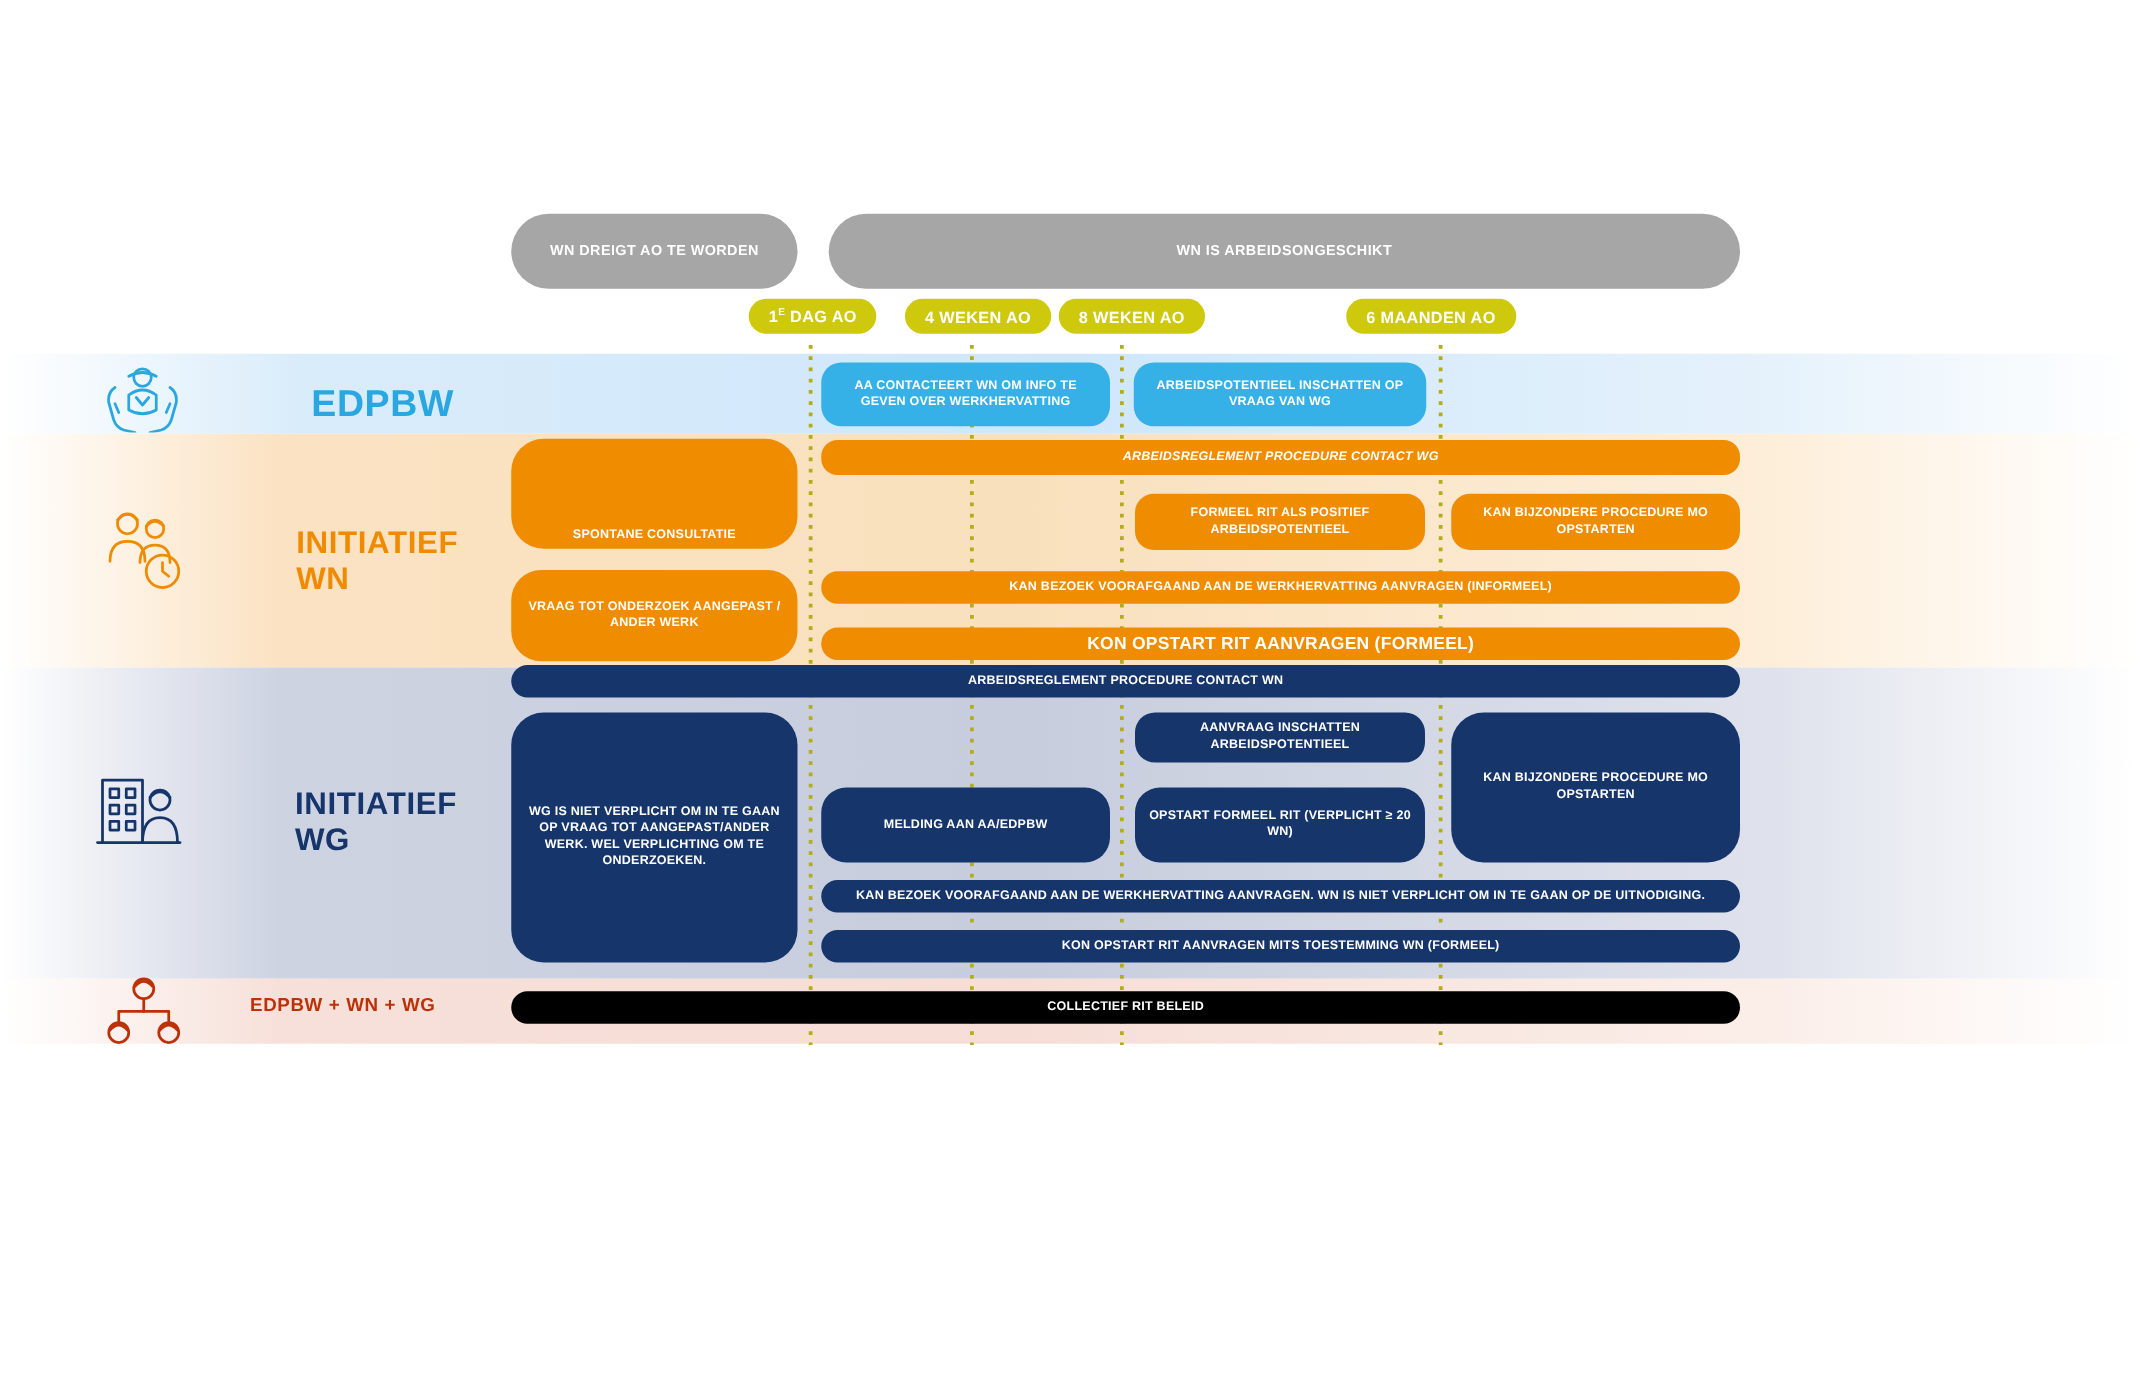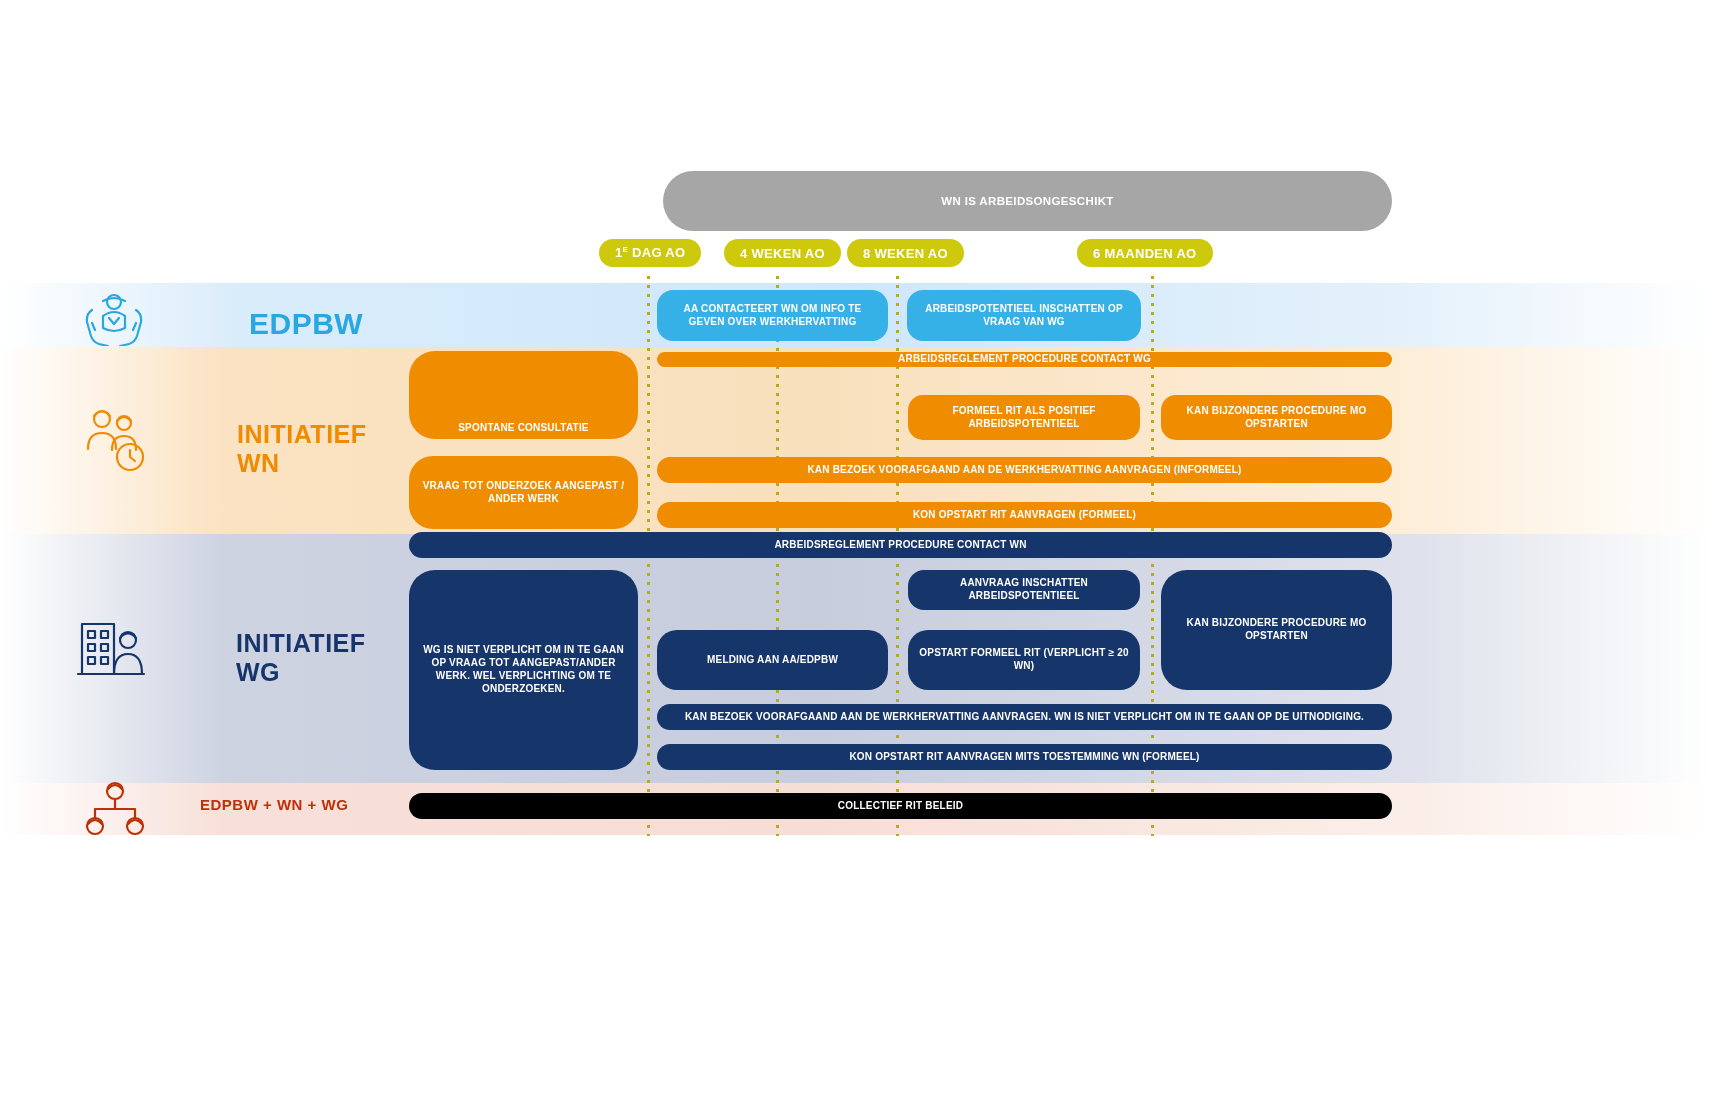--- a/index.html
+++ b/index.html
@@ -55,20 +55,23 @@
 </head>
 <body>
 
 <div id="canvas">
 
   <div class="band band-edpbw" style="top:283px;height:64px;"></div>
   <div class="band band-wn" style="top:347px;height:187px;"></div>
   <div class="band band-wg" style="top:534px;height:249px;"></div>
   <div class="band band-all" style="top:783px;height:52px;"></div>
 
+  <div class="phase" style="left:409px;top:171px;width:229px;height:60px;">
+    <span>WN DREIGT AO TE WORDEN</span>
+  </div>
   <div class="phase" style="left:663px;top:171px;width:729px;height:60px;">
     <span>WN IS ARBEIDSONGESCHIKT</span>
   </div>
 
   <div class="guide" style="left:647px;top:276px;height:560px;"></div>
   <div class="guide" style="left:776px;top:276px;height:560px;"></div>
   <div class="guide" style="left:896px;top:276px;height:560px;"></div>
   <div class="guide" style="left:1151px;top:276px;height:560px;"></div>
 
   <div class="milestone" style="left:599px;top:239px;">
@@ -118,37 +121,37 @@
     </svg>
   </div>
   <div class="lane-label lab-wn" style="left:237px;top:420px;">
     <div>INITIATIEF</div>
     <div>WN</div>
   </div>
 
   <div class="box orange" style="left:409px;top:351px;width:229px;height:88px;border-radius:26px;align-items:flex-end;">
     <span class="t" style="font-size:10px;">SPONTANE CONSULTATIE</span>
   </div>
-  <div class="box orange" style="left:657px;top:352px;width:735px;height:15px;border-radius:13px;">
+  <div class="box orange" style="left:657px;top:352px;width:735px;height:28px;border-radius:13px;font-style:italic;">
     <span class="t" style="font-size:10px;">ARBEIDSREGLEMENT PROCEDURE CONTACT WG</span>
   </div>
   <div class="box orange" style="left:908px;top:395px;width:232px;height:45px;border-radius:15px;">
     <span class="t" style="font-size:10px;">FORMEEL RIT ALS POSITIEF ARBEIDSPOTENTIEEL</span>
   </div>
   <div class="box orange" style="left:1161px;top:395px;width:231px;height:45px;border-radius:15px;">
     <span class="t" style="font-size:10px;">KAN BIJZONDERE PROCEDURE MO OPSTARTEN</span>
   </div>
   <div class="box orange" style="left:409px;top:456px;width:229px;height:73px;border-radius:24px;">
     <span class="t" style="font-size:10px;">VRAAG TOT ONDERZOEK AANGEPAST / ANDER WERK</span>
   </div>
   <div class="box orange" style="left:657px;top:457px;width:735px;height:26px;border-radius:13px;">
     <span class="t" style="font-size:10px;">KAN BEZOEK VOORAFGAAND AAN DE WERKHERVATTING AANVRAGEN (INFORMEEL)</span>
   </div>
   <div class="box orange" style="left:657px;top:502px;width:735px;height:26px;border-radius:13px;">
-    <span class="t" style="font-size:10px;">KON OPSTART RIT AANVRAGEN (FORMEEL)</span>
+    <span class="t" style="font-size:14px;">KON OPSTART RIT AANVRAGEN (FORMEEL)</span>
   </div>
 
   <div class="icon-wrap" style="left:74px;top:608px;">
     <svg width="74" height="74" viewBox="0 0 74 74" fill="none" stroke="#16356b" stroke-width="2.2" stroke-linecap="round" stroke-linejoin="round">
       <path d="M8 66 V16 h32 v50"></path>
       <rect x="14" y="23" width="7" height="7"></rect>
         <rect x="27" y="23" width="7" height="7"></rect>
       <rect x="14" y="36" width="7" height="7"></rect>
         <rect x="27" y="36" width="7" height="7"></rect>
       <rect x="14" y="49" width="7" height="7"></rect>

